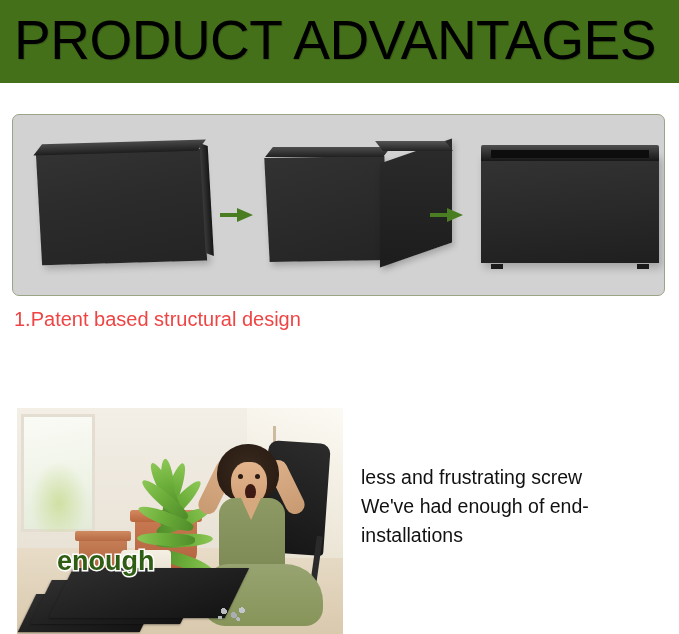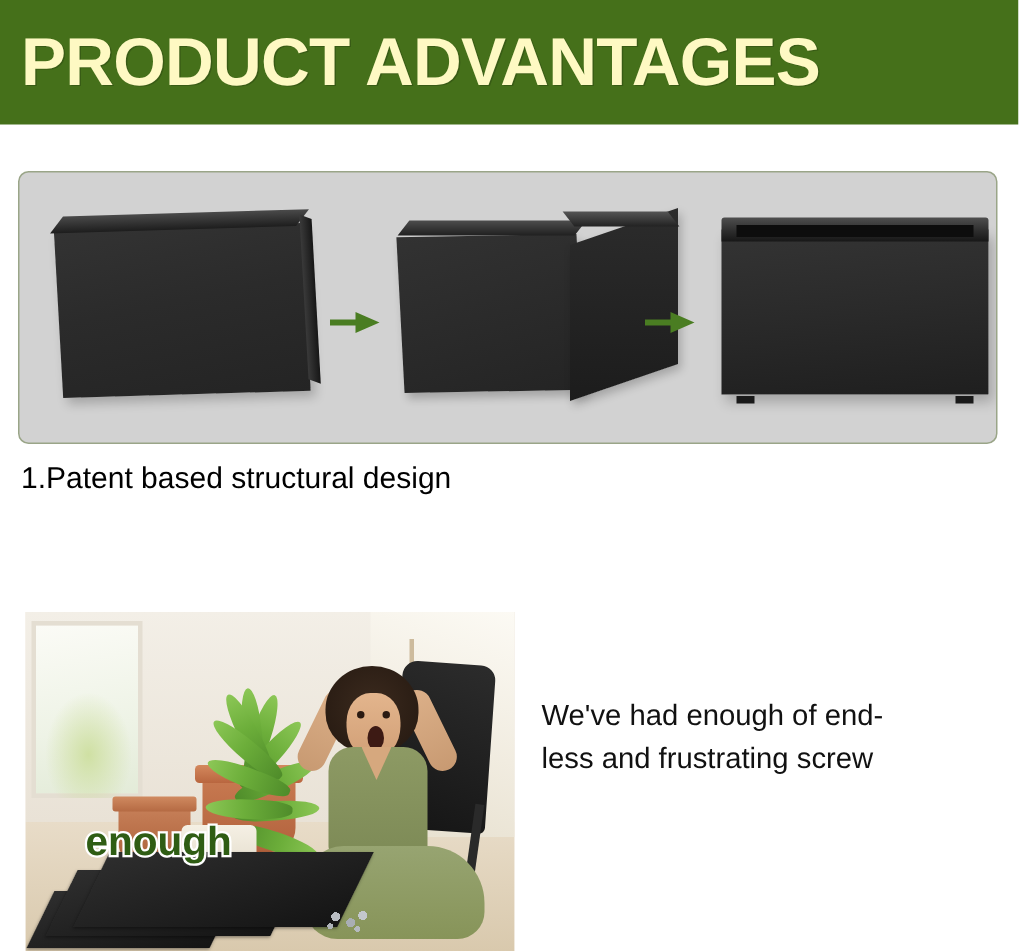--- a/index.html
+++ b/index.html
@@ -24,24 +24,24 @@
     width: 679px;
     height: 83px;
     background: #45701a;
     overflow: hidden;
   }
   .header-title {
     position: absolute;
     left: 14px;
     top: 50%;
     transform: translateY(-52%);
-    color: #fef9c3;
+    color: #000000;
     font-family: "Liberation Sans", sans-serif;
-    font-weight: 700;
-    font-size: 45px;
+    font-weight: 400;
+    font-size: 55px;
     letter-spacing: -0.5px;
     line-height: 1;
     white-space: nowrap;
     text-shadow: 1px 1px 0 rgba(0,0,0,0.18);
   }
 
   
   .diagram-panel {
     position: absolute;
     left: 12px;
@@ -198,21 +198,21 @@
   .open-box .foot-r { right: 10px; }
 
   
   .feature-list {
     position: absolute;
     left: 14px;
     top: 305px;
     width: 650px;
   }
   .feature-item {
-    color: #000000;
+    color: #ef4444;
     font-family: "Liberation Sans", sans-serif;
     font-size: 20px;
     line-height: 29px;
     white-space: nowrap;
   }
 
   
   .photo-frame {
     position: absolute;
     left: 17px;
@@ -508,15 +508,16 @@
       <div class="panel panel-b"></div>
       <div class="panel panel-a"></div>
     </div>
     <div class="screws"></div>
   </div>
 </div>
 
 <div class="photo-label">enough</div>
 
 <div class="side-note">
+  <div>less and frustrating screw</div>
   <div>We've had enough of end-</div>
-  <div>less and frustrating screw</div>
+  <div>installations</div>
 </div>
 
 </body></html>

